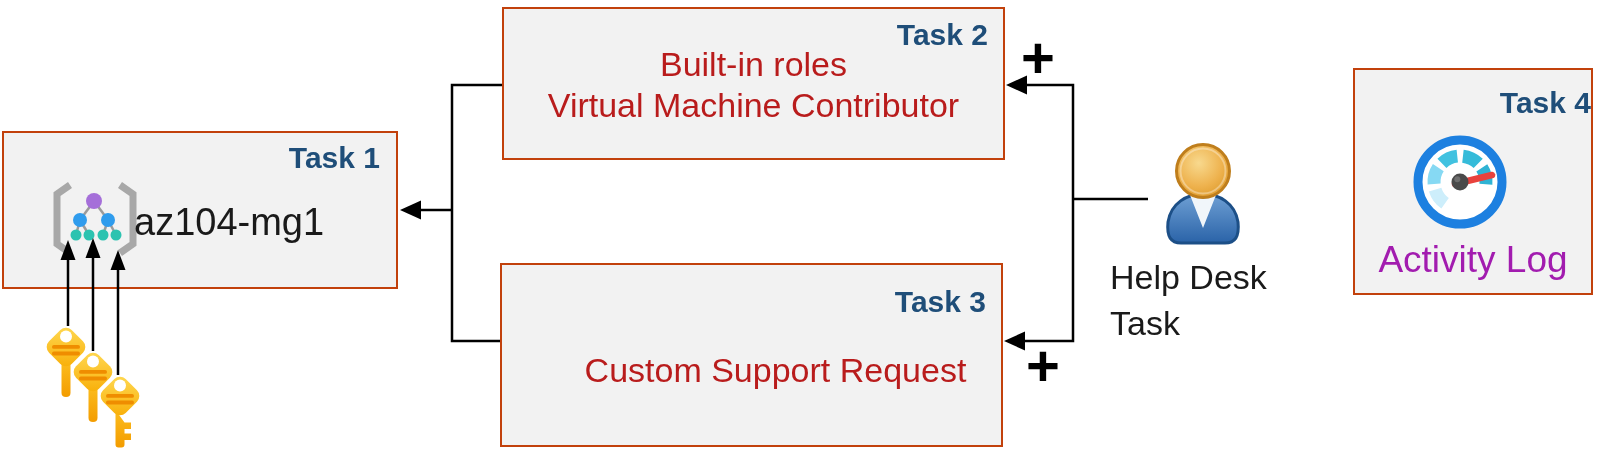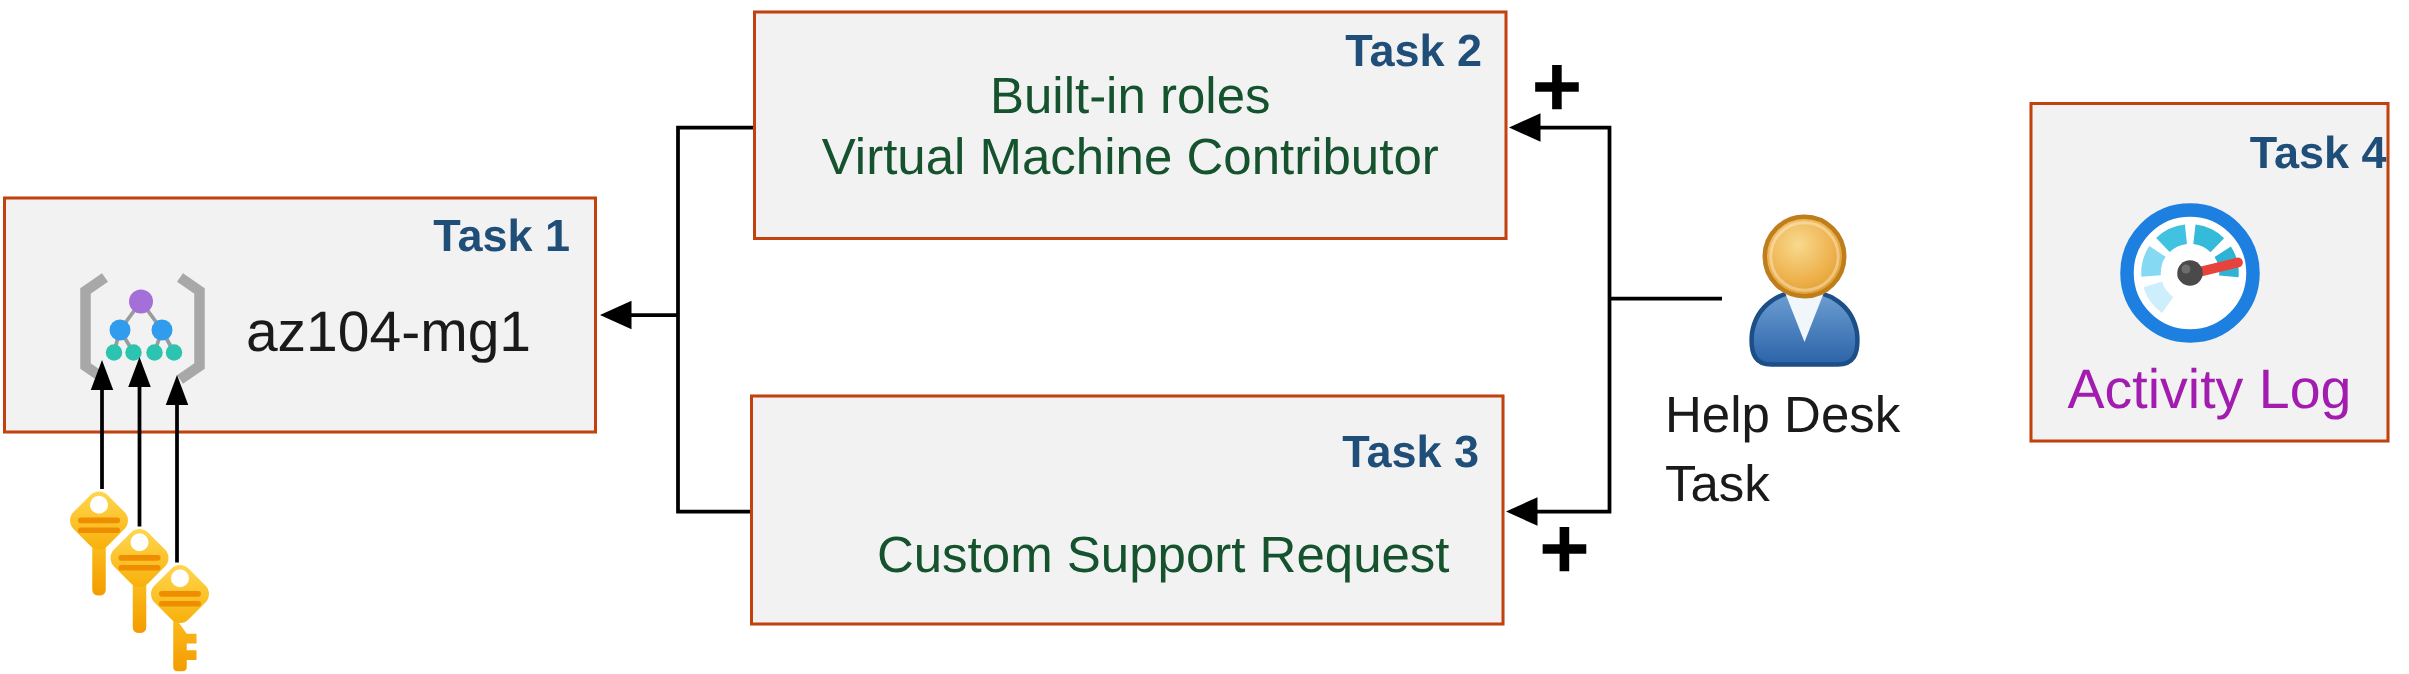--- a/index.html
+++ b/index.html
@@ -11,34 +11,34 @@
   .box {
     position:absolute; background:#f2f2f2; border:2px solid #c2410c;
     box-sizing:border-box;
   }
   .badge {
     position:absolute; font-weight:bold; font-size:30px; color:#1f4e79;
     white-space:nowrap;
   }
   .body-line {
     position:absolute; left:0; width:100%; text-align:center;
-    font-size:34px; color:#14532d; white-space:nowrap;
+    font-size:34px; color:#b91c1c; white-space:nowrap;
   }
   .task1-box  { left:2px;    top:131px; width:396px; height:158px; }
   .task2-box  { left:502px;  top:7px;   width:503px; height:153px; }
-  .task3-box  { left:500px;  top:263px; width:503px; height:154px; }
+  .task3-box  { left:500px;  top:263px; width:503px; height:184px; }
   .task4-box  { left:1353px; top:68px;  width:240px; height:227px; border-width:2px; }
 
   .task1-badge { top:8px;  right:16px; }
   .task2-badge { top:9px;  right:15px; }
   .task3-badge { top:20px; right:15px; }
   .task4-badge { top:16px; left:0; width:100%; text-align:right; }
 
   .task1-title {
-    position:absolute; left:130px; right:12px; top:68px; text-align:center;
+    position:absolute; left:130px; right:12px; top:68px; 
     font-size:38px; color:#1a1a1a; white-space:nowrap;
   }
   .task2-line1 { top:36px; }
   .task2-line2 { top:77px; }
   .task3-line1 { top:44px; }
   .task3-line2 { top:86px;padding-left:24px; }
 
   .task4-title {
     position:absolute; left:0; top:169px; width:100%; text-align:center;
     font-size:37px; color:#a21caf; white-space:nowrap;

